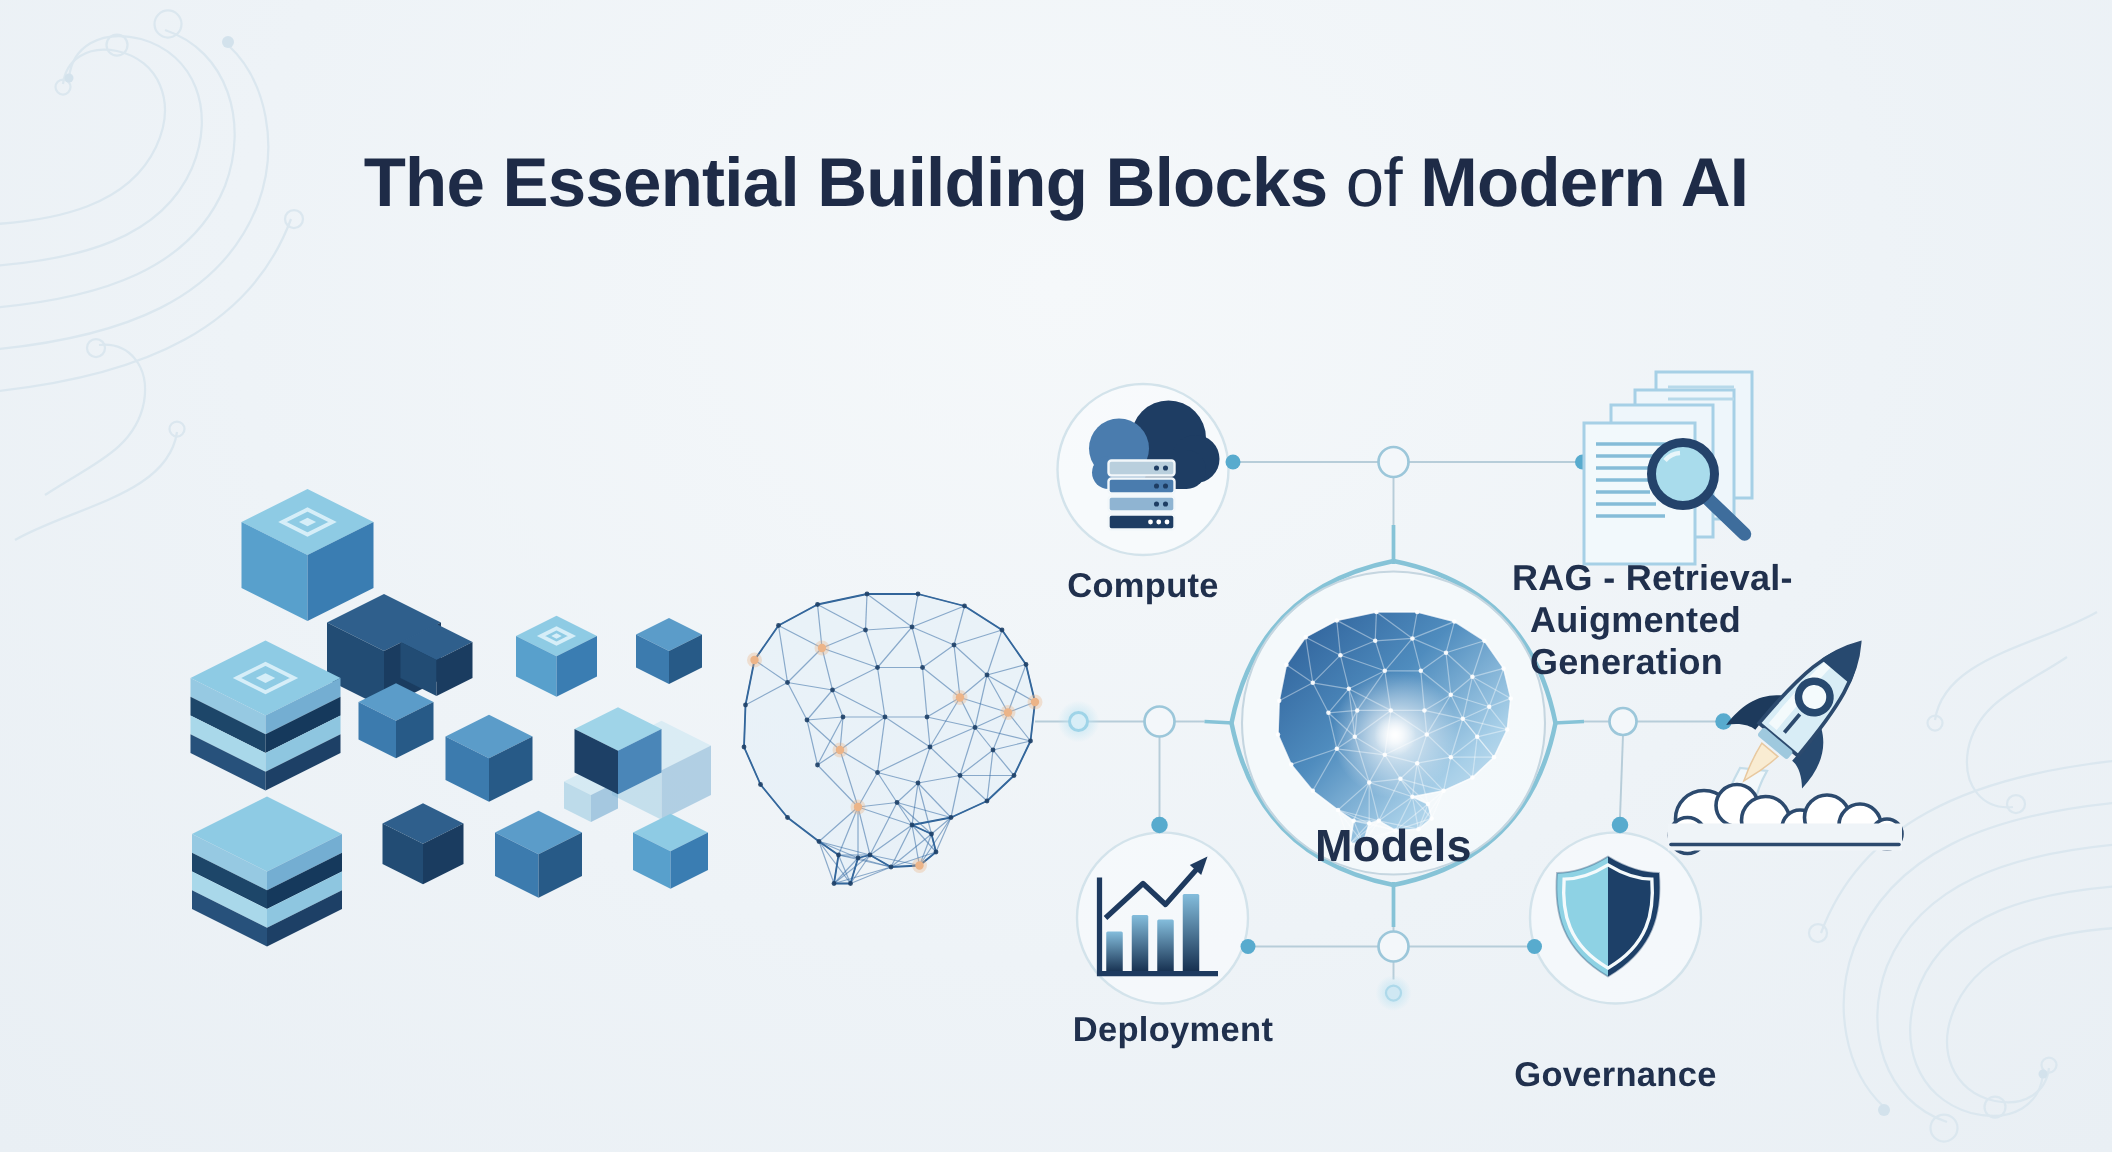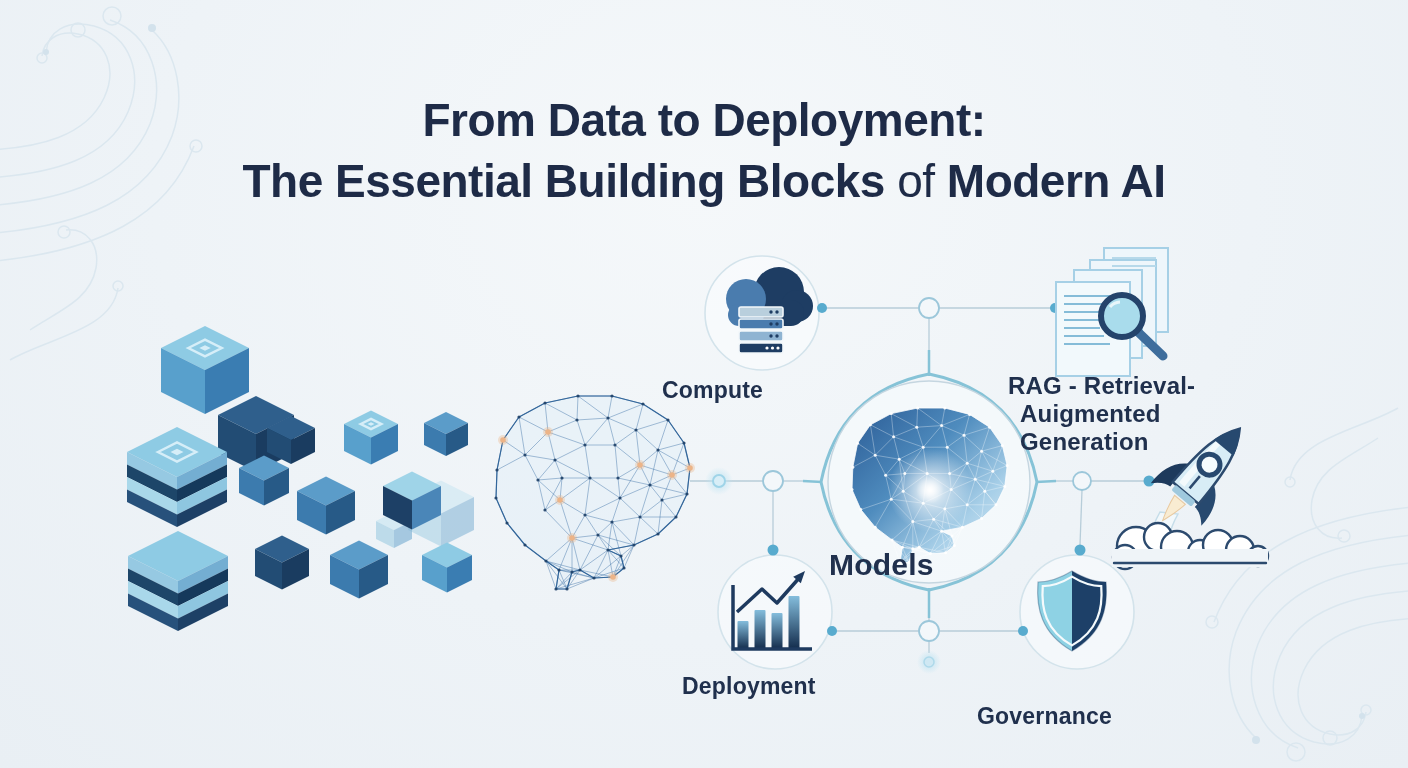--- a/index.html
+++ b/index.html
@@ -5,21 +5,21 @@
   html,body{margin:0;padding:0;background:#e7edf2;}
   .stage{position:relative;width:1408px;height:768px;margin:0 auto;overflow:hidden;
     background:radial-gradient(ellipse at 50% 25%, #f5f8fa 0%, #eef3f7 55%, #e9eff4 100%);
     font-family:"Liberation Sans",sans-serif;}
   svg.art{position:absolute;left:0;top:0;}
   .title{position:absolute;top:90px;left:0;width:100%;text-align:center;color:#1e2b47;
     font-weight:700;letter-spacing:-0.5px;}
   .t1{font-size:46px;line-height:60px;}
   .t2{font-size:46px;line-height:63px;}
   .t2 .light{font-weight:400;}
-  .lbl{position:absolute;color:#20304d;font-weight:600;font-size:23px;text-align:left;
+  .lbl{position:absolute;color:#20304d;font-weight:600;font-size:23px;text-align:center;
     letter-spacing:0.2px;}
   .lbl.models{font-size:30px;}
   .rag{text-align:left;font-size:24px;line-height:28px;}
   .rag .l2{padding-left:12px;}
 </style>
 </head>
 <body>
 
 <div class="stage">
 
@@ -750,21 +750,20 @@
           <circle cx="1218" cy="545" r="15"></circle>
       <circle cx="1240" cy="550" r="14"></circle>
           <circle cx="1258" cy="556" r="10"></circle>
     </g>
     <rect x="1112" y="549" width="156" height="18" fill="#eff4f8"></rect>
     <line x1="1114" y1="563" x2="1266" y2="563" stroke="#2c4a6e" stroke-width="2.4" stroke-linecap="round"></line>
   </g>
 </svg>
 
 <div class="title">
-  <div class="t1">From Data to Deployment:</div>
   <div class="t2">
     <span>The Essential Building Blocks</span>
     <span class="light">of</span>
     <span>Modern AI</span>
   </div>
 </div>
 
 <div class="lbl" style="left:662px;top:377px;width:200px;">Compute</div>
 <div class="lbl rag" style="left:1008px;top:372px;width:280px;">
   <div class="l1">RAG - Retrieval-</div>

